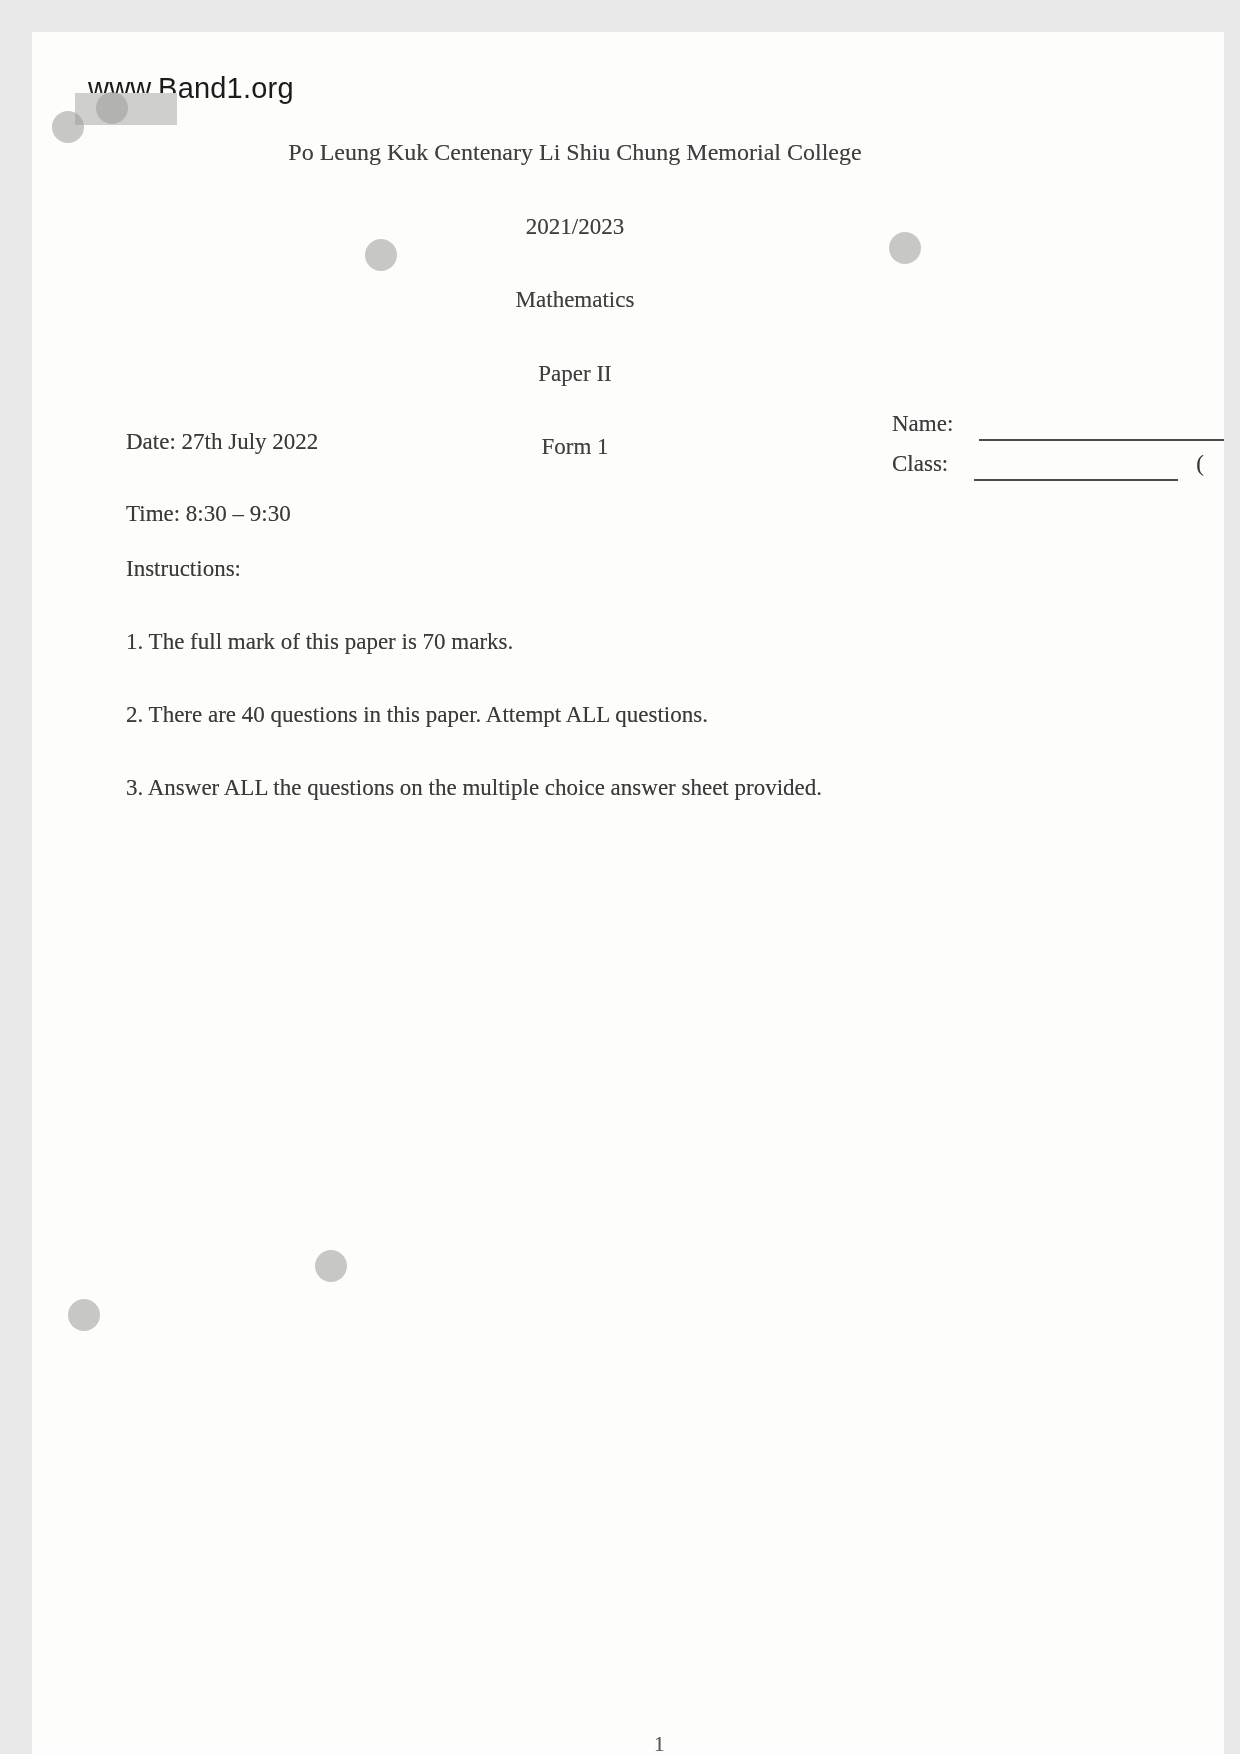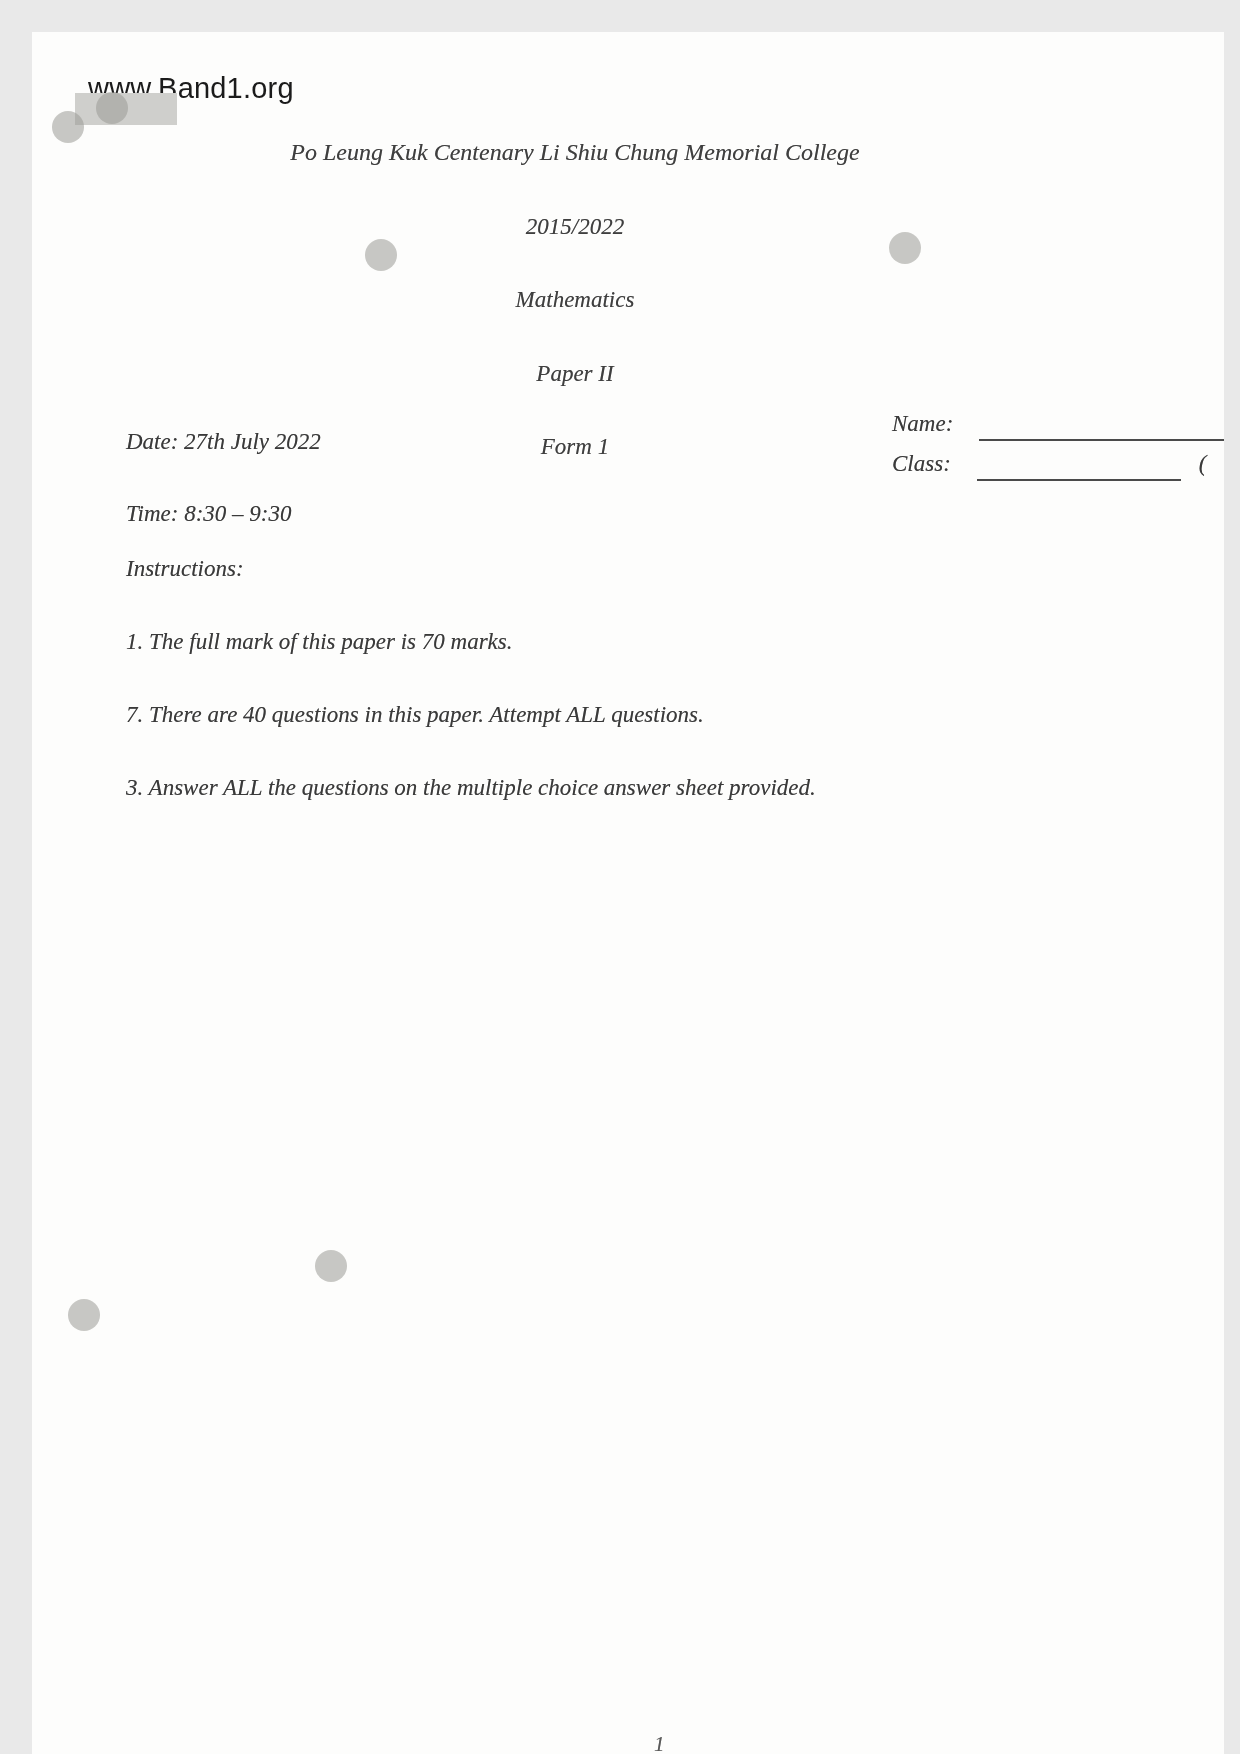--- a/index.html
+++ b/index.html
@@ -7,21 +7,21 @@
   .page {
     position: relative;
     width: 1240px;
     height: 1754px;
     margin: 0 auto;
     background: #fdfdfc;
     overflow: hidden;
     font-family: "Liberation Serif", serif;
     color: #3a3a3a;
   }
-  .scan-text { text-shadow: 0 0 0.6px rgba(80,80,80,0.55); font-style: italic; }
+  .scan-text { text-shadow: 0 0 0.6px rgba(80,80,80,0.55); }
 
   .watermark {
     position: absolute;
     left: 40px;
     top: 24px;
     font-family: "Liberation Sans", sans-serif;
     font-size: 29px;
     letter-spacing: 0.2px;
     color: #1b1b1b;
   }
@@ -104,21 +104,21 @@
 </head>
 <body>
 
 <div class="page">
 
   <div class="watermark">www.Band1.org</div>
   <div class="watermark-underline"></div>
 
   <div class="heading-block scan-text">
     <div class="heading-line college">Po Leung Kuk Centenary Li Shiu Chung Memorial College</div>
-    <div class="heading-line">2015/2022</div>
+    <div class="heading-line">2021/2023</div>
     <div class="heading-line">Mathematics</div>
     <div class="heading-line">Paper II</div>
     <div class="heading-line">Form 1</div>
   </div>
 
   <div class="exam-info scan-text">
     <div>Date: 27th July 2022</div>
     <div>Time: 8:30 – 9:30</div>
   </div>
 
@@ -131,21 +131,21 @@
       <span>Class:</span>
       <span class="field-line class-line"></span>
       <span class="paren-open">(</span>
       <span class="paren-close">)</span>
     </div>
   </div>
 
   <div class="instructions scan-text">
     <div class="instructions-title">Instructions:</div>
     <div class="instruction-item">1. The full mark of this paper is 70 marks.</div>
-    <div class="instruction-item">7. There are 40 questions in this paper. Attempt ALL questions.</div>
+    <div class="instruction-item">2. There are 40 questions in this paper. Attempt ALL questions.</div>
     <div class="instruction-item">3. Answer ALL the questions on the multiple choice answer sheet provided.</div>
   </div>
 
   <div class="page-number scan-text">1</div>
 
   <div class="speck" style="left:64px; top:60px; width:3px; height:3px;"></div>
   <div class="speck" style="left:20px; top:79px; width:3px; height:4px;"></div>
   <div class="speck" style="left:333px; top:207px; width:2px; height:2px;"></div>
   <div class="speck" style="left:857px; top:200px; width:2px; height:2px;"></div>
   <div class="speck" style="left:283px; top:1218px; width:2px; height:2px;"></div>

